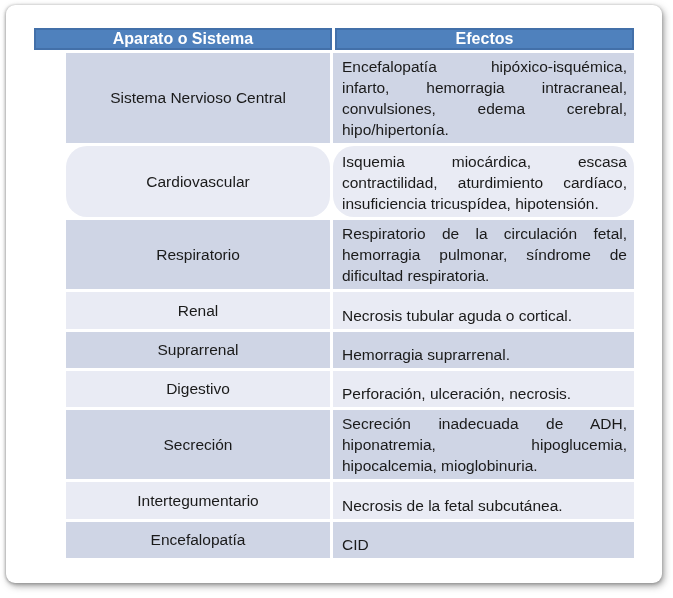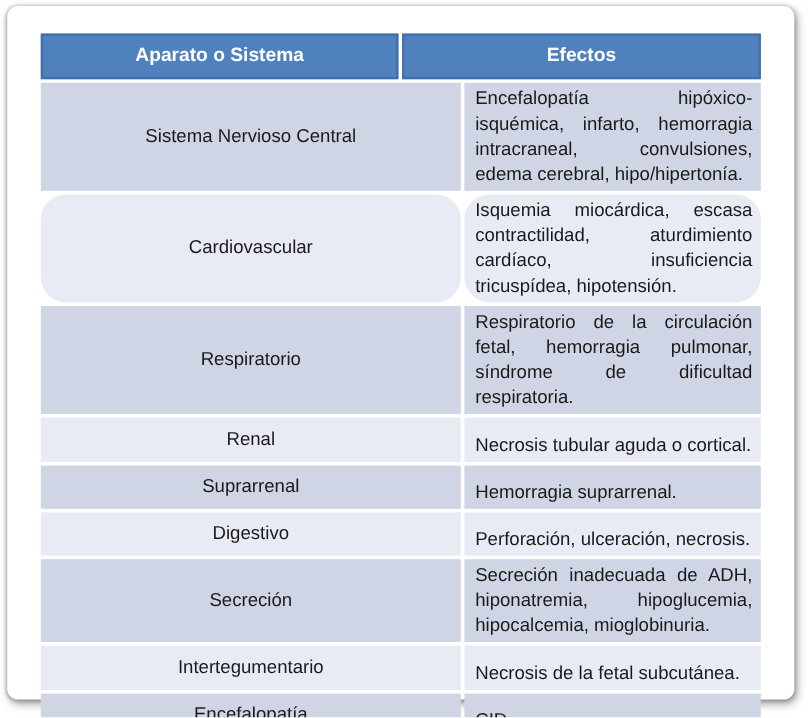--- a/index.html
+++ b/index.html
@@ -13,28 +13,28 @@
     position:absolute;left:28px;top:23px;width:600px;
     display:flex;flex-direction:column;gap:3px;
   }
   .trow{display:flex;gap:3px;}
   .th{
     background:var(--header-bg,#4F81BD);
     border:2px solid var(--header-border,#4370A9);
     color:var(--header-text,#ffffff);
     font-weight:bold;font-size:16px;
     display:flex;align-items:center;justify-content:center;
-    box-sizing:border-box;height:38px;
+    box-sizing:border-box;height:22px;
   }
   .th.c1{width:298px;}
   .th.c2{flex:1;}
   .cell{box-sizing:border-box;font-size:15.5px;color:var(--body-text,#1a1a1a);}
   .c1cell{
-    width:350px;display:flex;align-items:center;justify-content:center;
-    text-align:center;padding:2px 6px;
+    width:264px;display:flex;align-items:center;justify-content:center;
+    text-align:center;padding:2px 6px;margin-left:32px;
   }
   .c2cell{
     flex:1;display:flex;align-items:flex-end;
     padding:3px 7px 3px 9px;
   }
   .c2cell .jtxt{width:100%;text-align:justify;line-height:21px;}
   .band-dark{background:var(--band-dark,#CFD5E5);}
   .band-light{background:var(--band-light,#E9EBF4);}
   
   #rows .trow:nth-child(1) .cell{min-height:88px;}

